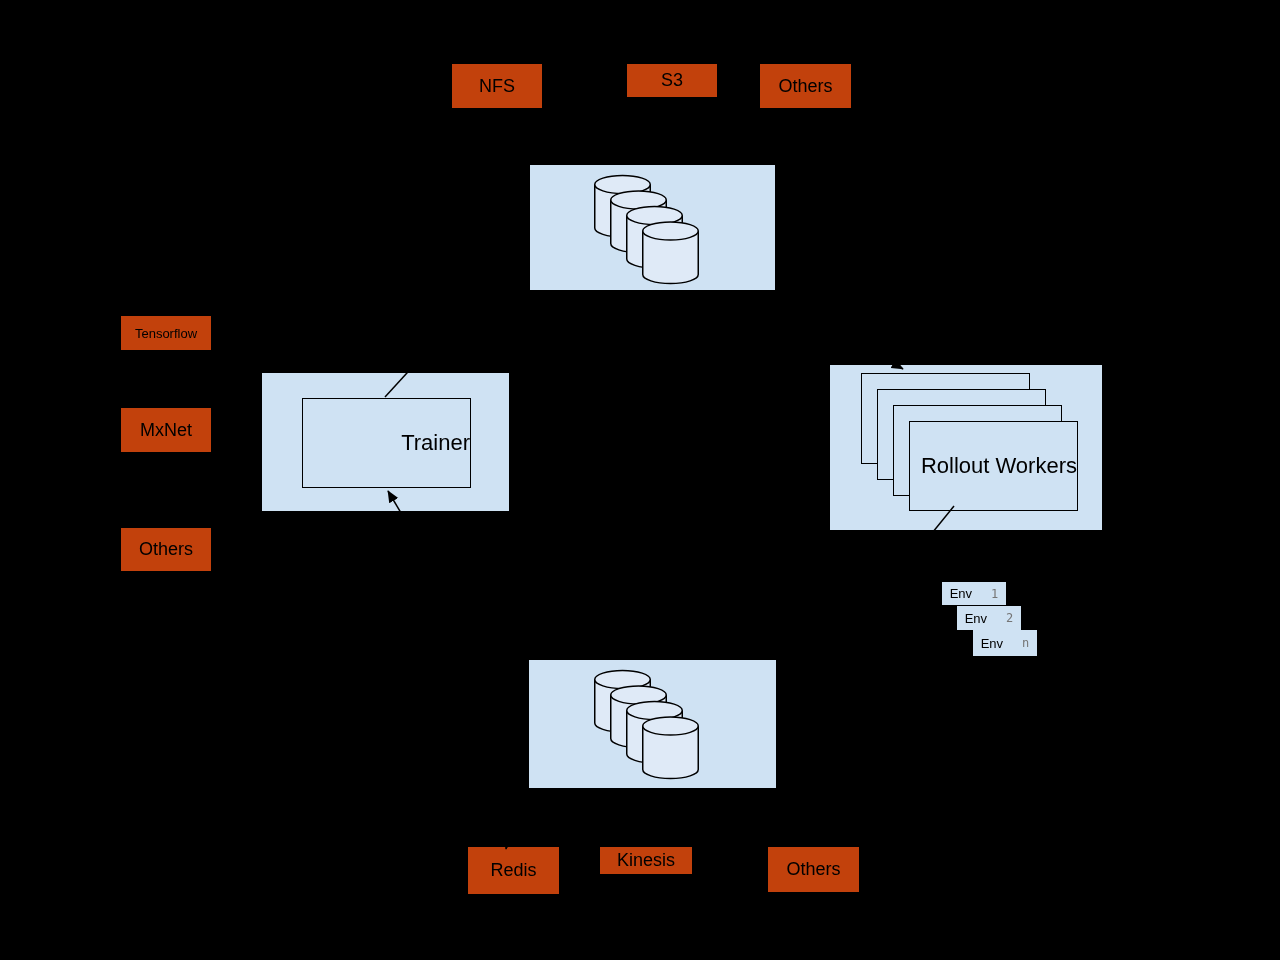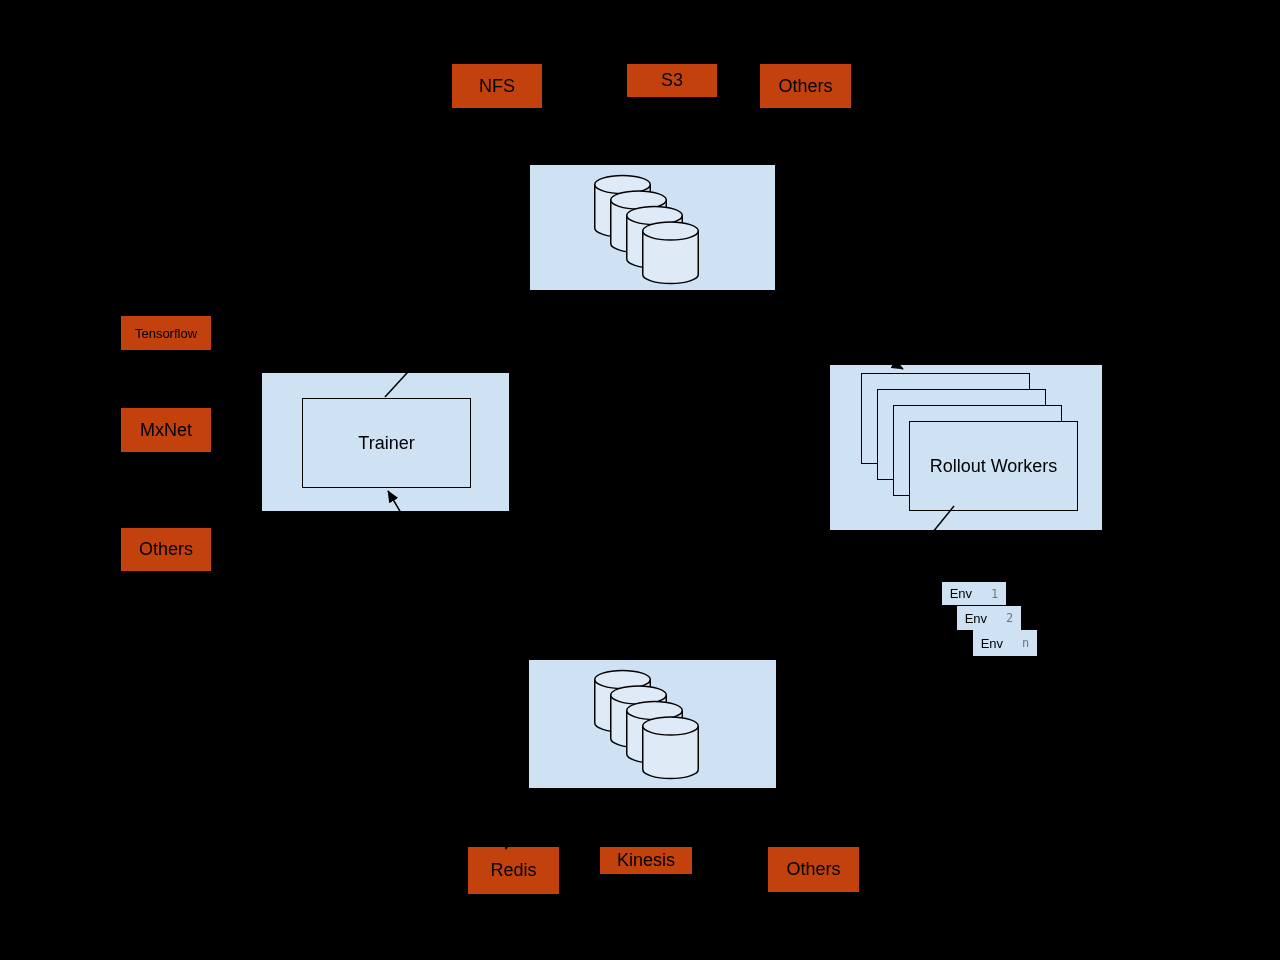--- a/index.html
+++ b/index.html
@@ -32,22 +32,22 @@
     background: #cfe2f3;
     box-sizing: border-box;
   }
   .inner-rect {
     position: absolute;
     background: #cfe2f3;
     border: 1.5px solid #000000;
     box-sizing: border-box;
     display: flex;
     align-items: center;
-    justify-content: center;
-    font-size: 18px;
+    justify-content: flex-end;
+    font-size: 22px;
   }
   .env-box {
     position: absolute;
     background: #cfe2f3;
     display: flex;
     align-items: center;
     justify-content: center;
     font-size: 13px;
     gap: 19px;
     box-sizing: border-box;

